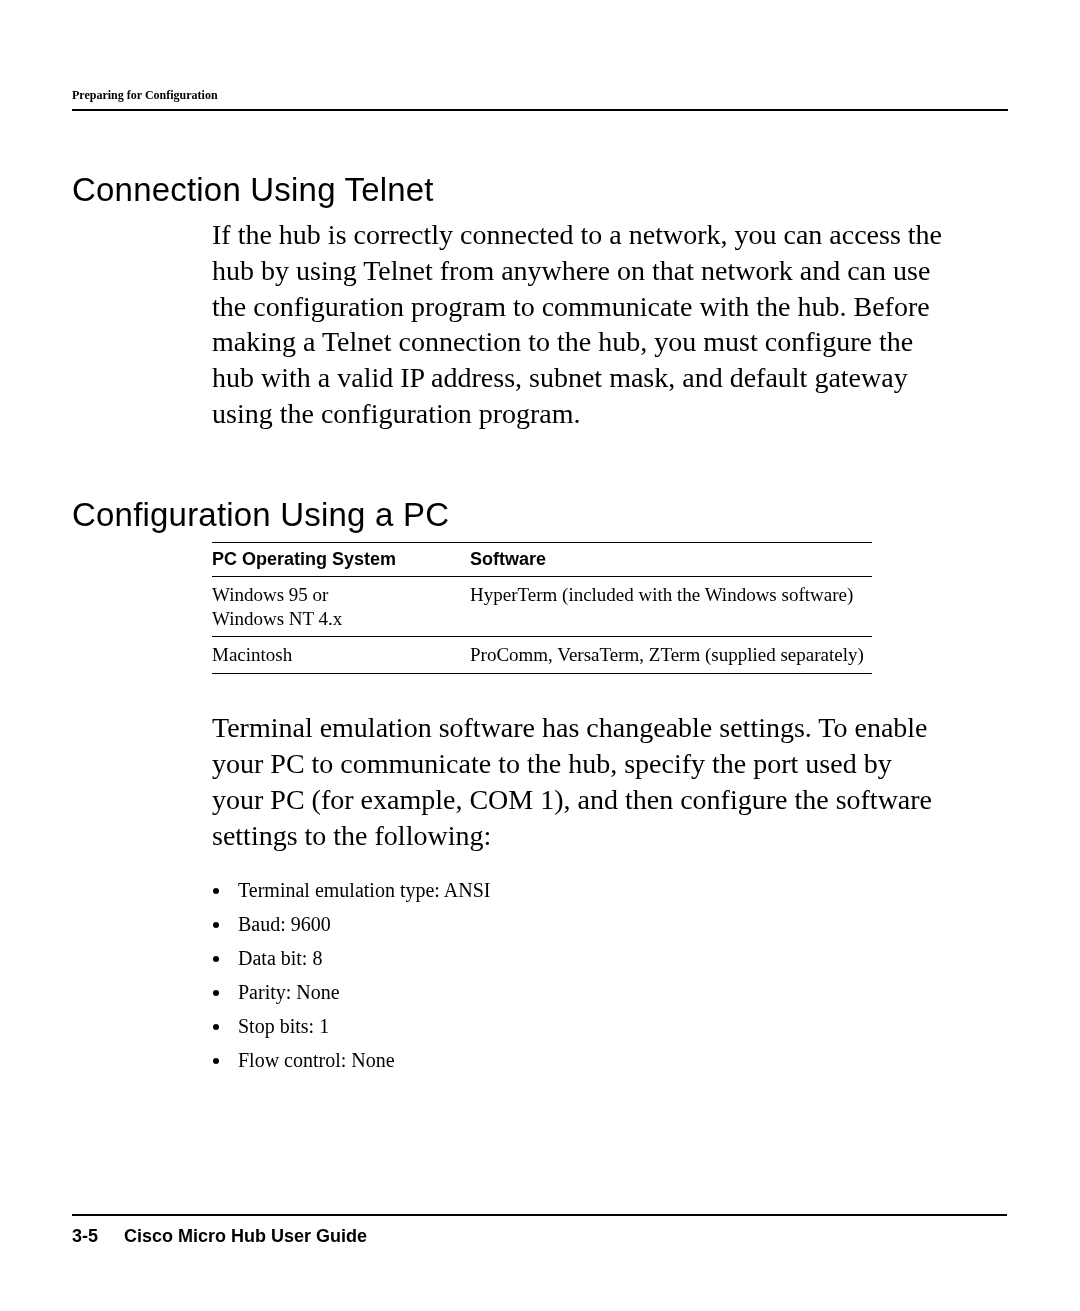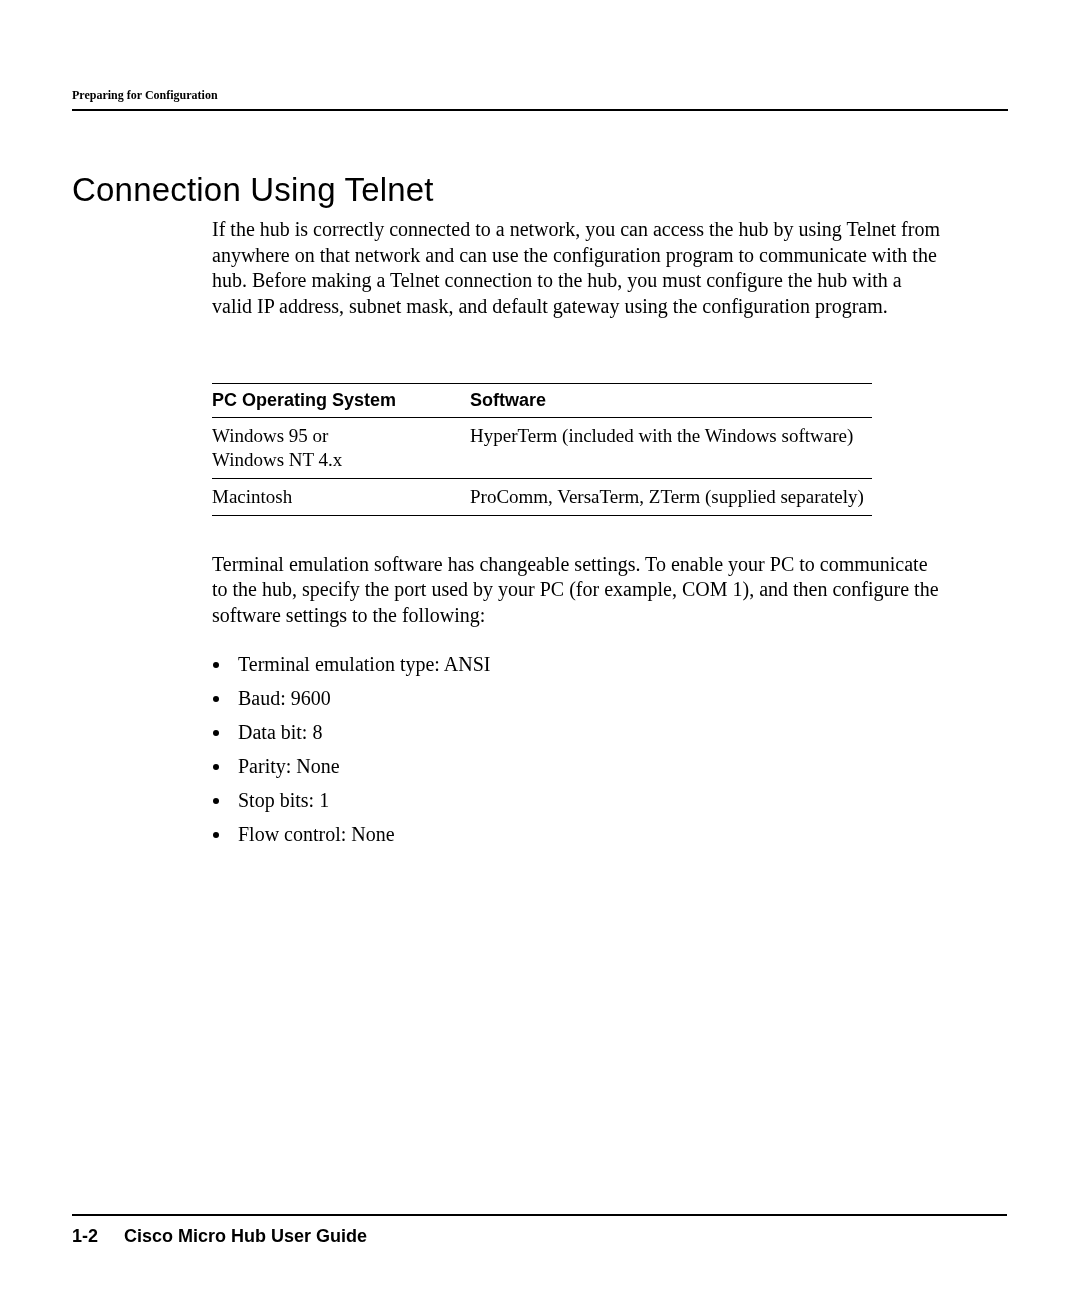--- a/index.html
+++ b/index.html
@@ -30,21 +30,21 @@
     font-weight: 400;
     font-size: 33px;
     margin: 0 0 8px 0;
     letter-spacing: 0.2px;
   }
   .body-block {
     margin-left: 140px;
     margin-right: 64px;
   }
   p.body {
-    font-size: 20px;
+    font-size: 28px;
     line-height: 1.28;
     margin: 0 0 24px 0;
   }
   .sect-gap {
     height: 40px;
   }
   .italic {
     font-style: italic;
   }
   .table-caption {
@@ -114,20 +114,21 @@
 
   <div class="running-head">Preparing for Configuration</div>
 
   <h2 class="section-title">Connection Using Telnet</h2>
   <div class="body-block">
     <p class="body">If the hub is correctly connected to a network, you can access the hub by using Telnet from anywhere on that network and can use the configuration program to communicate with the hub. Before making a Telnet connection to the hub, you must configure the hub with a valid IP address, subnet mask, and default gateway using the configuration program.</p>
   </div>
 
   <div class="sect-gap"></div>
 
+  <h2 class="section-title">Configuration Using a PC</h2>
   <div class="body-block">
 
 
     <table class="software-table">
       <thead>
         <tr>
           <th class="col-os">PC Operating System</th>
           <th>Software</th>
         </tr>
       </thead>
@@ -155,14 +156,14 @@
       <li>Baud: 9600</li>
       <li>Data bit: 8</li>
       <li>Parity: None</li>
       <li>Stop bits: 1</li>
       <li>Flow control: None</li>
     </ul>
   </div>
 </div>
 
 <div class="footer">
-  <span class="pg">1-2</span><span class="guide">Cisco Micro Hub User Guide</span>
+  <span class="pg">3-5</span><span class="guide">Cisco Micro Hub User Guide</span>
 </div>
 
 </body></html>

